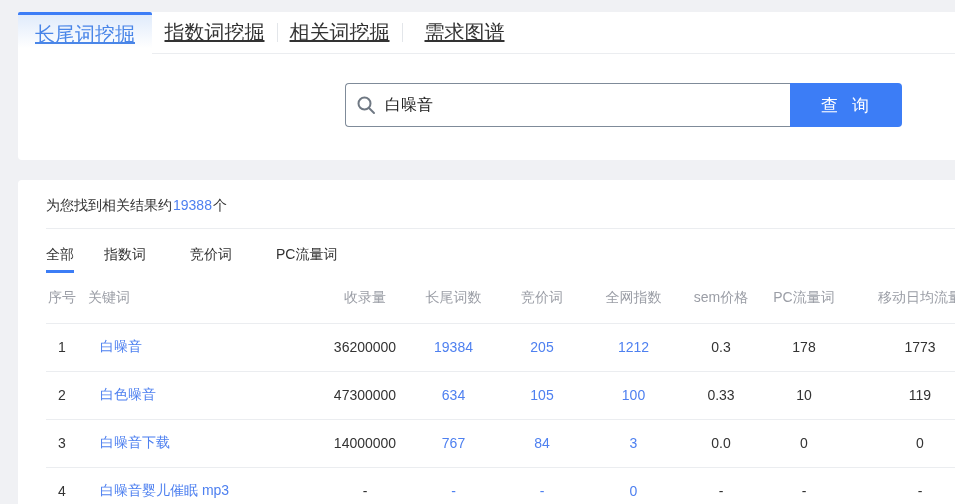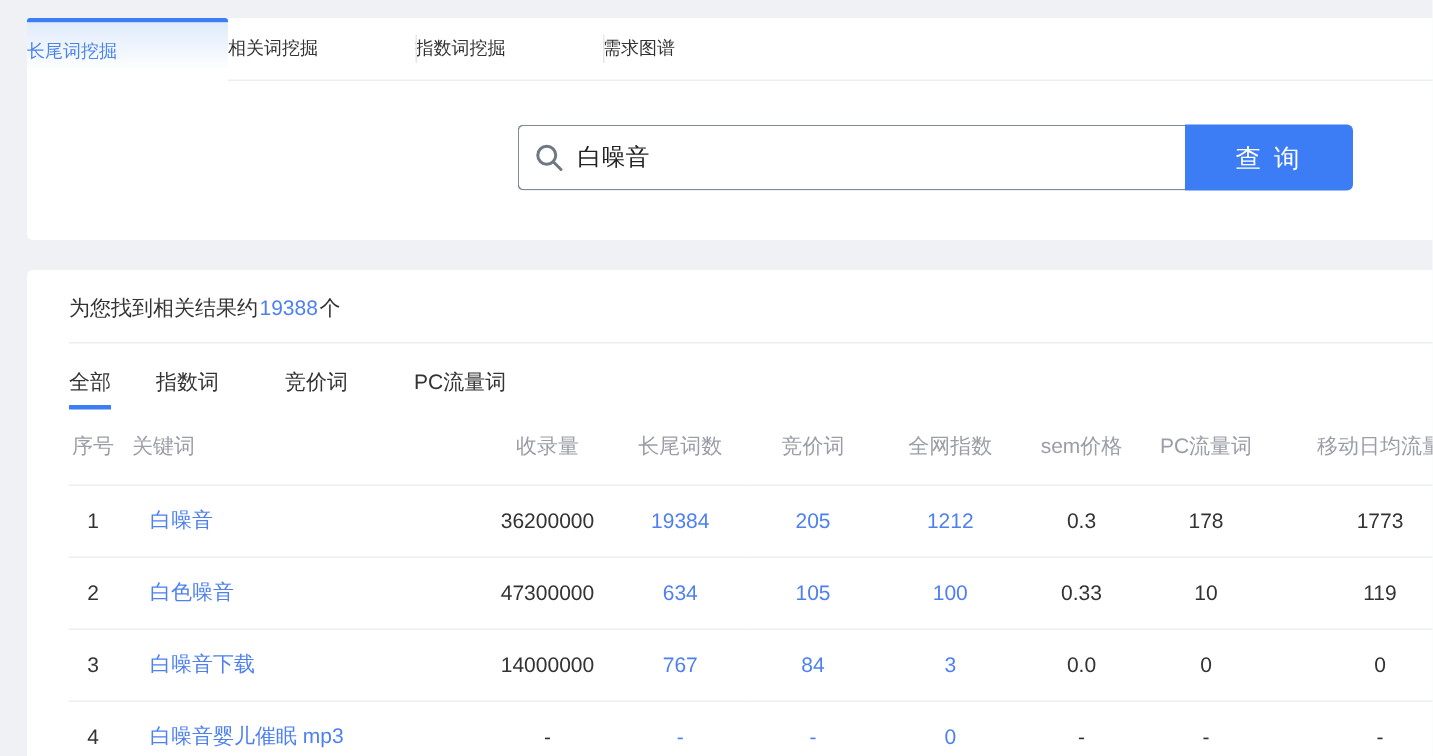--- a/index.html
+++ b/index.html
@@ -27,26 +27,28 @@
   }
   
   .top-card{margin-top:12px;height:148px;}
   .nav-tabs{
     display:flex;
     height:42px;
     border-bottom:1px solid var(--divider);
     align-items:stretch;
   }
   .nav-tab{
-    font-size:12px;
+    font-size:20px;
     line-height:41px;
+    text-align:center;
     cursor:pointer;
     position:relative;
     color:#333;
     white-space:nowrap;
+    text-decoration:underline;
   }
   .nav-tab.active{
     width:134px;
     border-top:3px solid var(--accent);
     background:linear-gradient(180deg,#e0ebfb 0%,#ffffff 85%);
     color:#4a86e8;
     line-height:38px;
     margin-bottom:-1px;
     border-radius:2px 2px 0 0;
   }
@@ -81,21 +83,21 @@
     background:transparent;
   }
   .query-btn{
     width:112px;height:44px;
     background:var(--accent);
     color:#fff;
     border:none;
     border-radius:0 4px 4px 0;
     font-size:17px;
     letter-spacing:2px;
-    font-family:Liberation Sans, sans-serif;
+    font-family:Liberation Mono, monospace;
     cursor:pointer;
   }
   
   .results-card{margin-top:20px;height:360px;padding:0 28px;}
   .results-summary{
     padding-top:16px;
     font-size:14px;
     line-height:18px;
     color:var(--dark);
   }
@@ -144,22 +146,22 @@
     cursor:pointer;
   }
   td.linkval{color:var(--link);cursor:pointer;}
 </style>
 </head>
 <body>
 
 <div class="card top-card">
   <div class="nav-tabs" id="nav-tabs">
       <div class="nav-tab active">长尾词挖掘</div>
+      <div class="nav-tab inactive">指数词挖掘</div>
       <div class="nav-tab inactive">相关词挖掘</div>
-      <div class="nav-tab inactive">指数词挖掘</div>
       <div class="nav-tab inactive">需求图谱</div>
     </div>
   <div class="search-row">
     <div class="search-box">
       <span class="search-icon">
         <svg viewBox="0 0 20 20" width="20" height="20">
           <circle cx="8.5" cy="8.5" r="6" fill="none" stroke="#6f7883" stroke-width="2"></circle>
           <line x1="13" y1="13" x2="18" y2="18" stroke="#6f7883" stroke-width="2" stroke-linecap="round"></line>
         </svg>
       </span>

